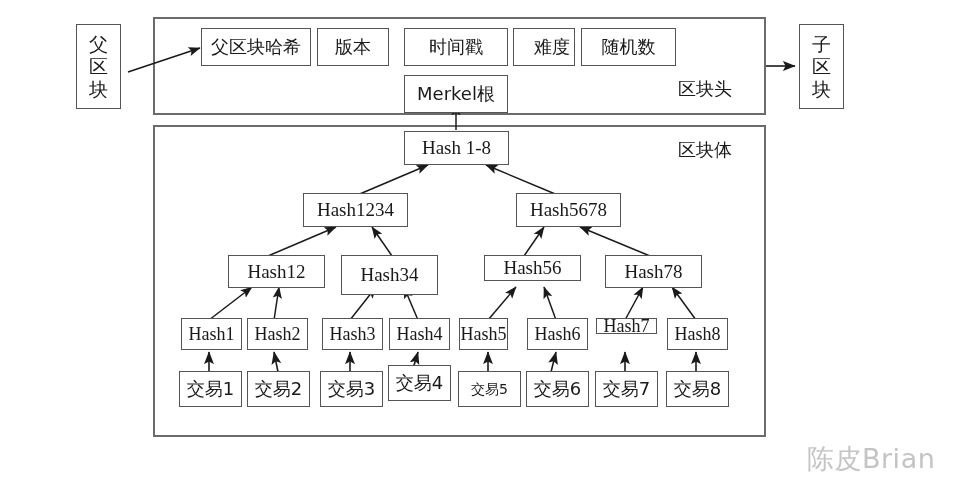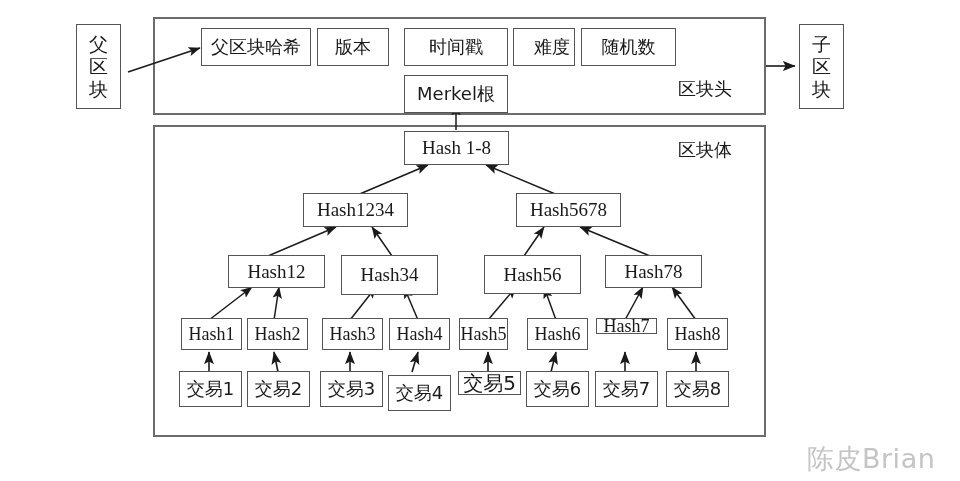--- a/index.html
+++ b/index.html
@@ -176,21 +176,21 @@
     </div>
 
   <div class="box hashtext" style="left:228px; top:255px; width:97px; height:33px; font-size:19px;">
       <span>Hash12</span>
     </div>
 
   <div class="box hashtext" style="left:341px; top:255px; width:97px; height:40px; font-size:19px;">
       <span>Hash34</span>
     </div>
 
-  <div class="box hashtext" style="left:484px; top:255px; width:97px; height:39px; font-size:19px;">
+  <div class="box hashtext" style="left:484px; top:255px; width:97px; height:26px; font-size:19px;">
       <span>Hash56</span>
     </div>
 
   <div class="box hashtext" style="left:605px; top:255px; width:97px; height:33px; font-size:19px;">
       <span>Hash78</span>
     </div>
 
   <div class="box hashtext" style="left:181px; top:318px; width:61px; height:32px; font-size:18px;">
       <span>Hash1</span>
     </div>
@@ -218,24 +218,24 @@
 
   <div class="box cn" style="left:179px; top:371px; width:63px; height:36px; font-size:18px;">
       <span>交易1</span>
     </div>
   <div class="box cn" style="left:247px; top:371px; width:63px; height:36px; font-size:18px;">
       <span>交易2</span>
     </div>
   <div class="box cn" style="left:320px; top:371px; width:63px; height:36px; font-size:18px;">
       <span>交易3</span>
     </div>
-  <div class="box cn" style="left:388px; top:375px; width:63px; height:36px; font-size:18px;">
+  <div class="box cn" style="left:388px; top:365px; width:63px; height:36px; font-size:18px;">
       <span>交易4</span>
     </div>
-  <div class="box cn" style="left:458px; top:371px; width:63px; height:24px; font-size:20px;">
+  <div class="box cn" style="left:458px; top:371px; width:63px; height:36px; font-size:14px;">
       <span>交易5</span>
     </div>
   <div class="box cn" style="left:526px; top:371px; width:63px; height:36px; font-size:18px;">
       <span>交易6</span>
     </div>
   <div class="box cn" style="left:595px; top:371px; width:63px; height:36px; font-size:18px;">
       <span>交易7</span>
     </div>
   <div class="box cn" style="left:666px; top:371px; width:63px; height:36px; font-size:18px;">
       <span>交易8</span>

